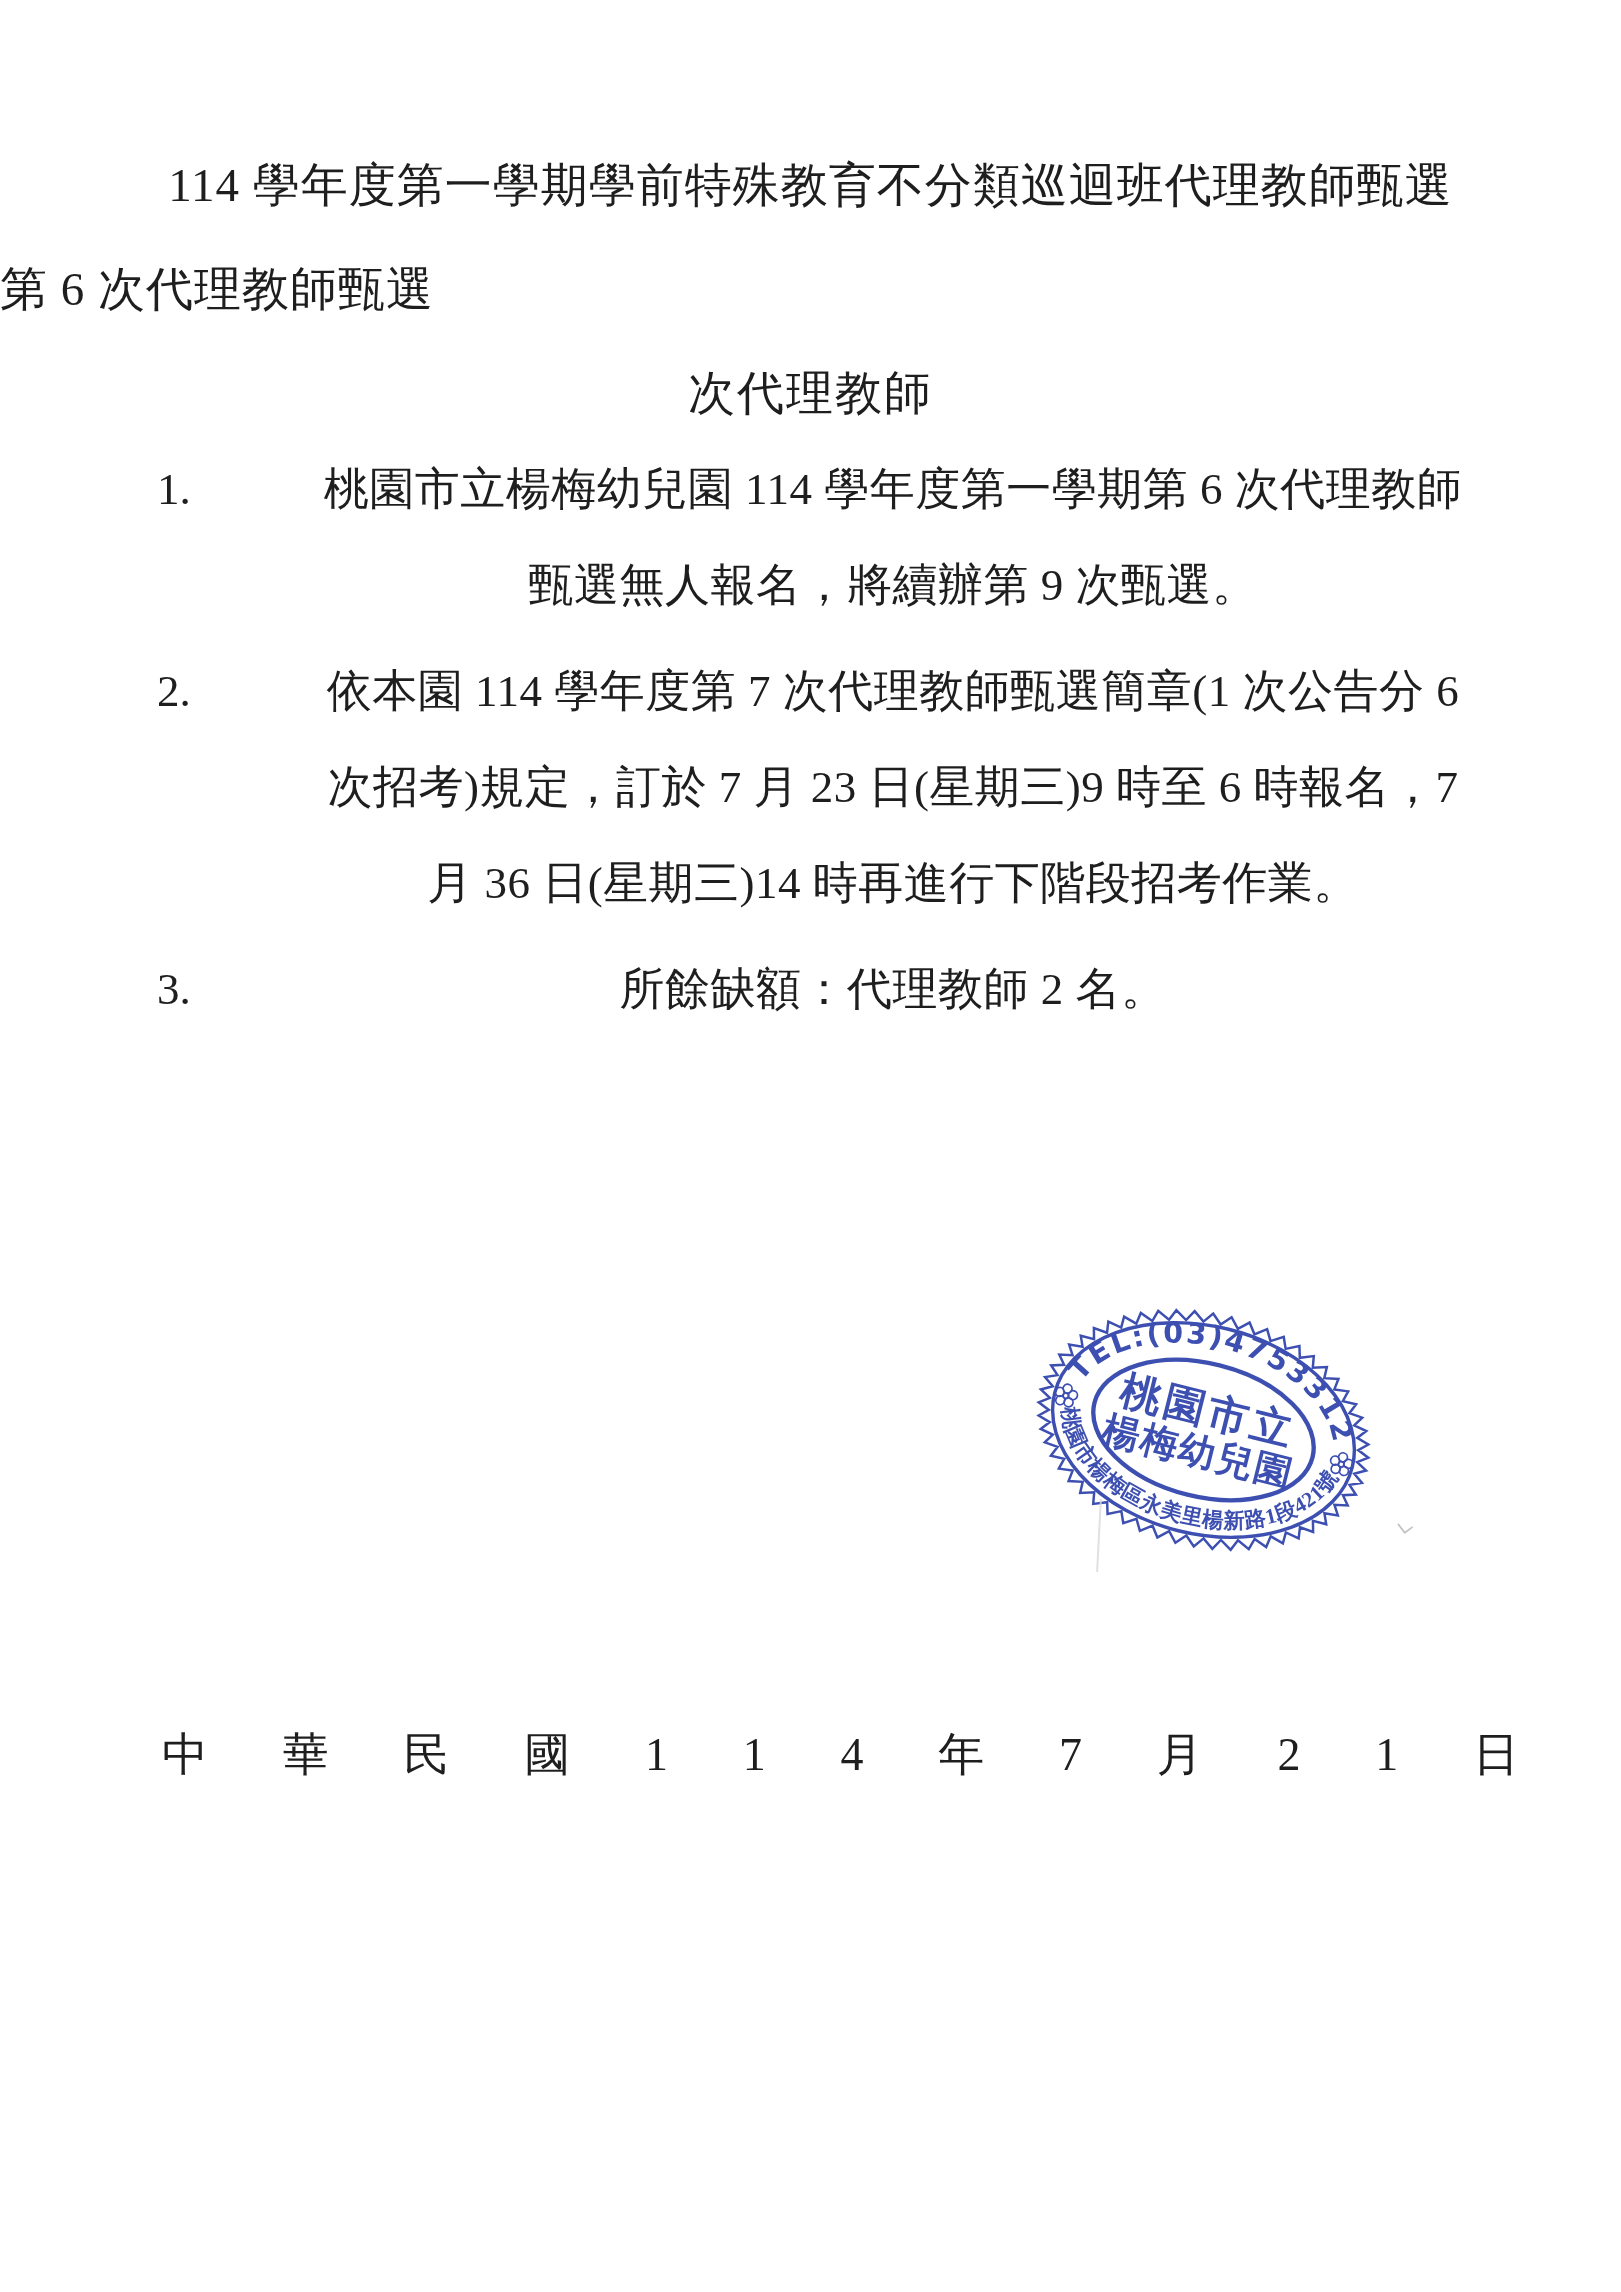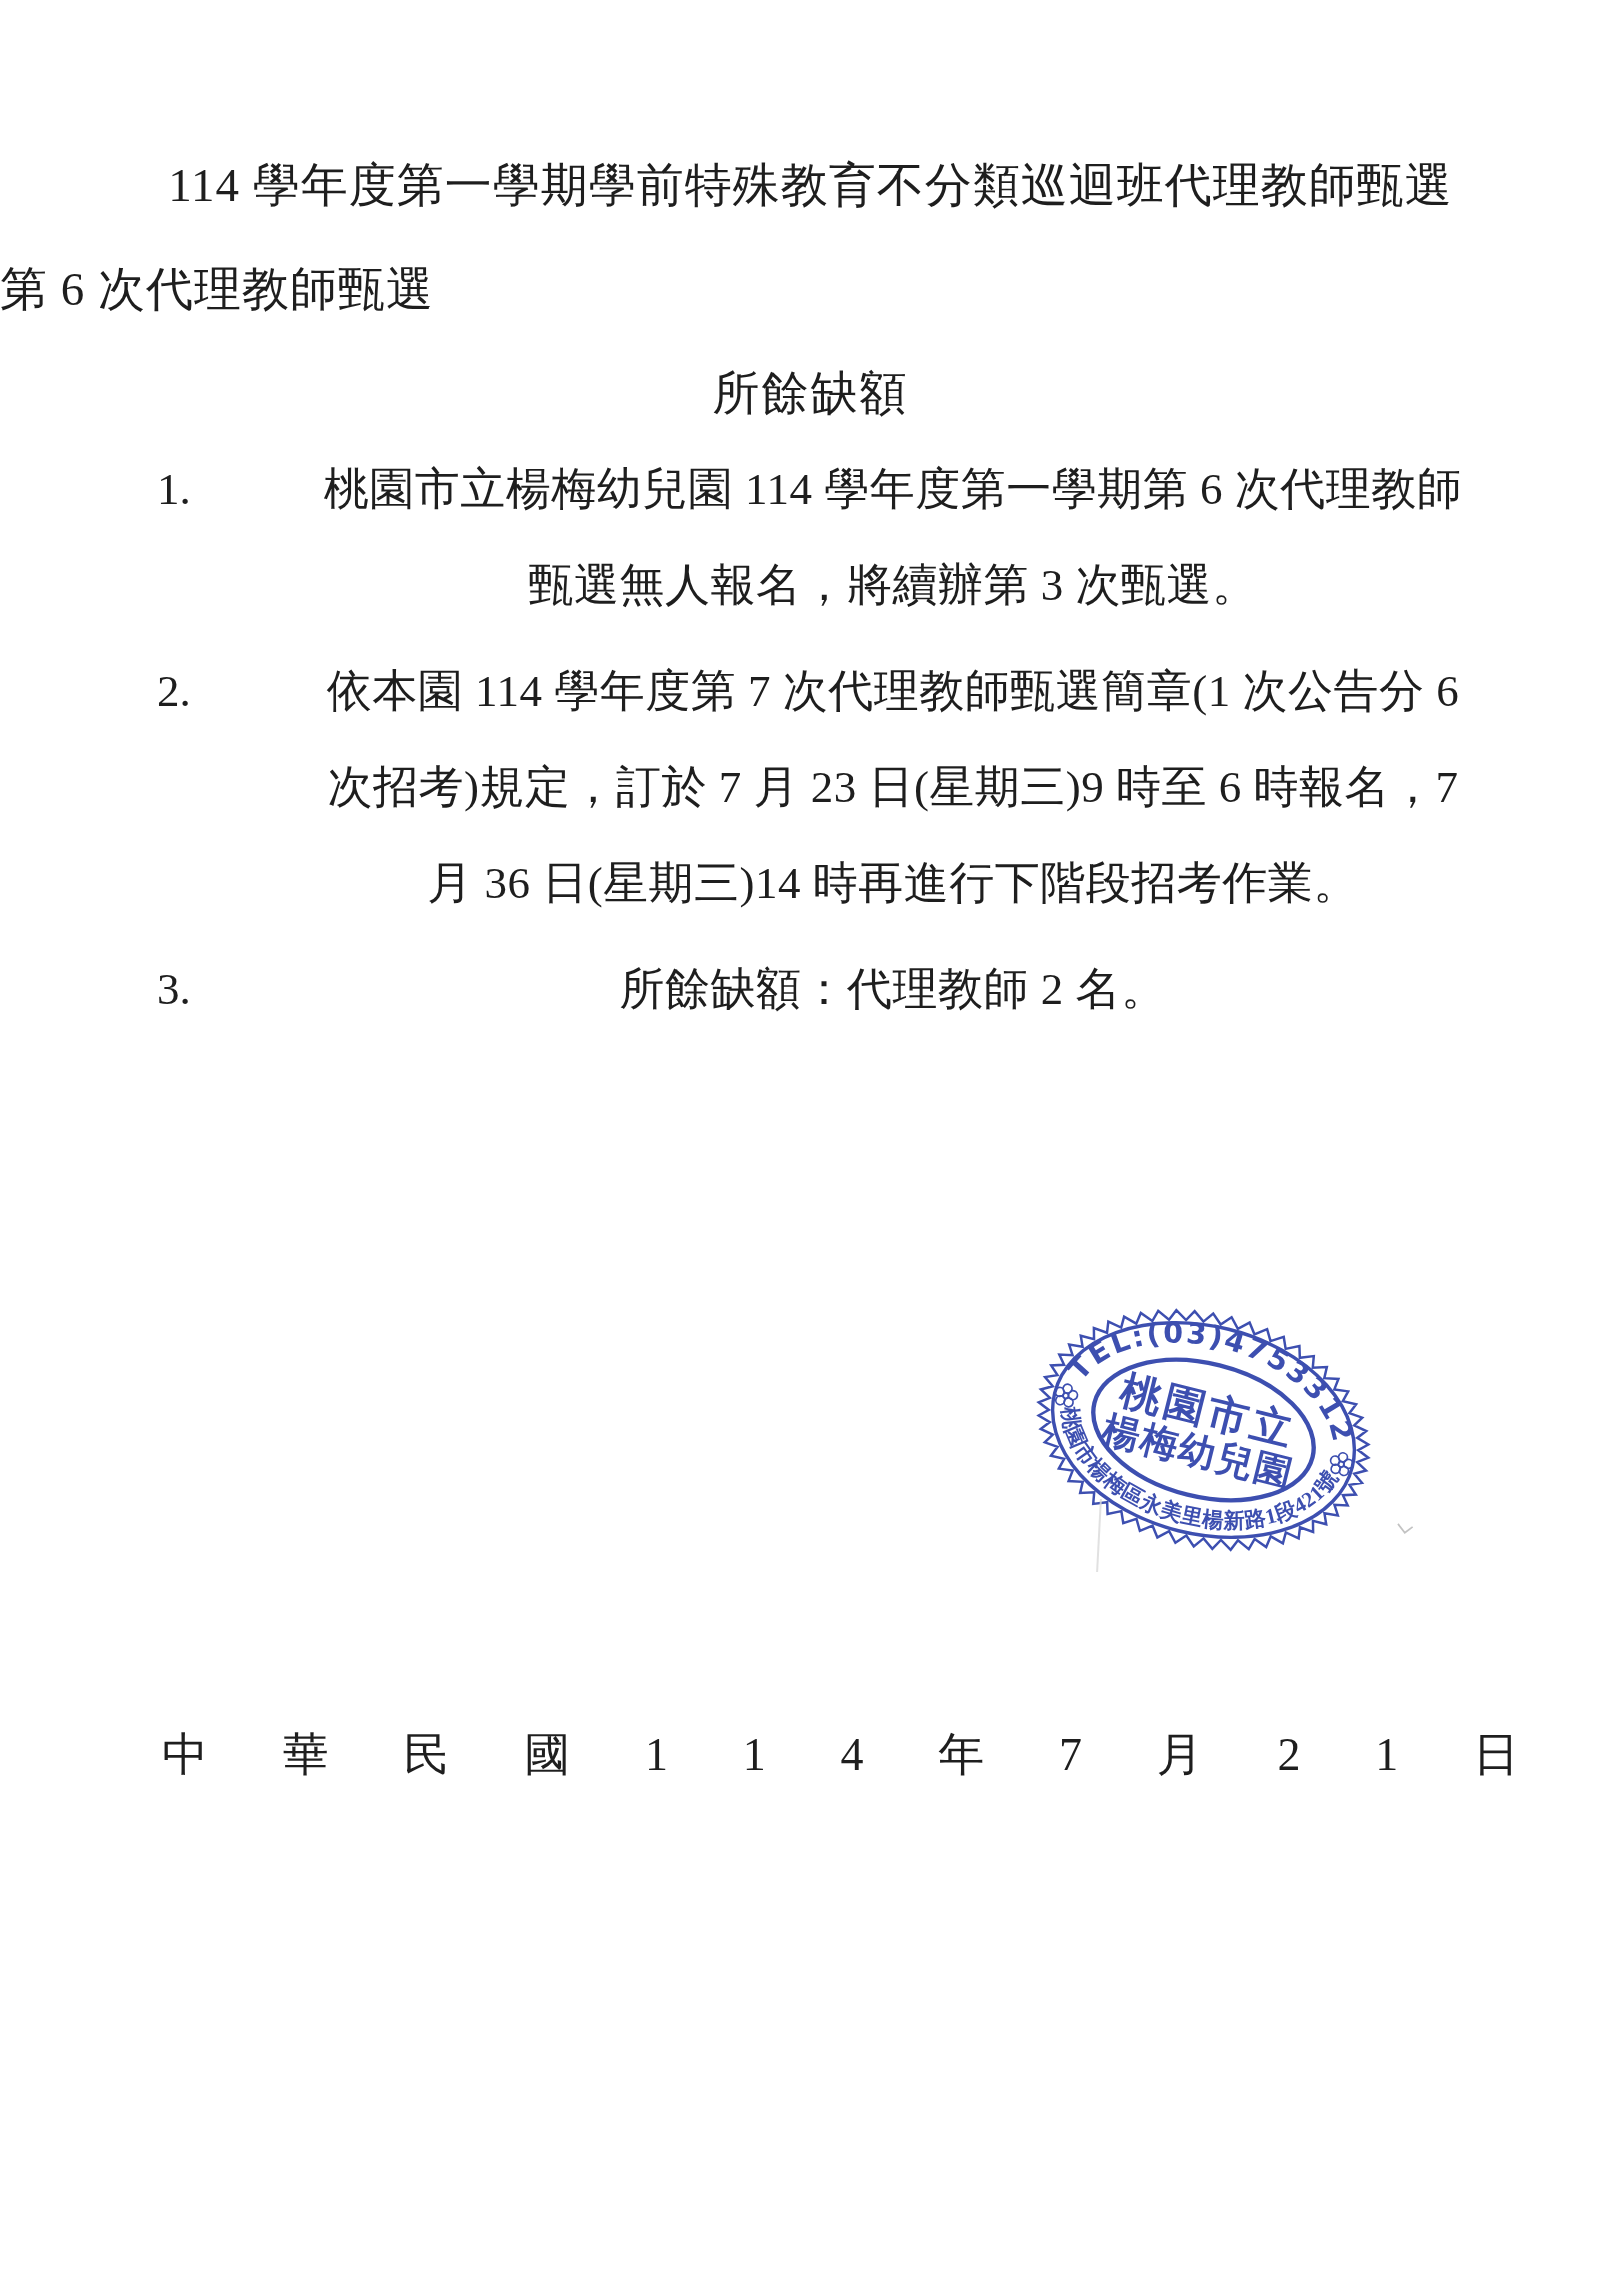--- a/index.html
+++ b/index.html
@@ -94,28 +94,28 @@
     transform: rotate(3deg); opacity: 0.8;
   }
 </style>
 </head>
 <body>
 
 <div class="page">
 
   <div class="title-line1">114 學年度第一學期學前特殊教育不分類巡迴班代理教師甄選</div>
   <div class="title-line2">第 6 次代理教師甄選</div>
-  <div class="section-heading">所餘缺額</div>
+  <div class="section-heading">次代理教師</div>
 
   <div class="items">
 
     <div class="item">
       <span class="item-number">1.</span>
       <div class="item-line">桃園市立楊梅幼兒園 114 學年度第一學期第 6 次代理教師</div>
-      <div class="item-line">甄選無人報名，將續辦第 3 次甄選。</div>
+      <div class="item-line">甄選無人報名，將續辦第 9 次甄選。</div>
     </div>
 
     <div class="item">
       <span class="item-number">2.</span>
       <div class="item-line">依本園 114 學年度第 7 次代理教師甄選簡章(1 次公告分 6</div>
       <div class="item-line">次招考)規定，訂於 7 月 23 日(星期三)9 時至 6 時報名，7</div>
       <div class="item-line">月 36 日(星期三)14 時再進行下階段招考作業。</div>
     </div>
 
     <div class="item">

